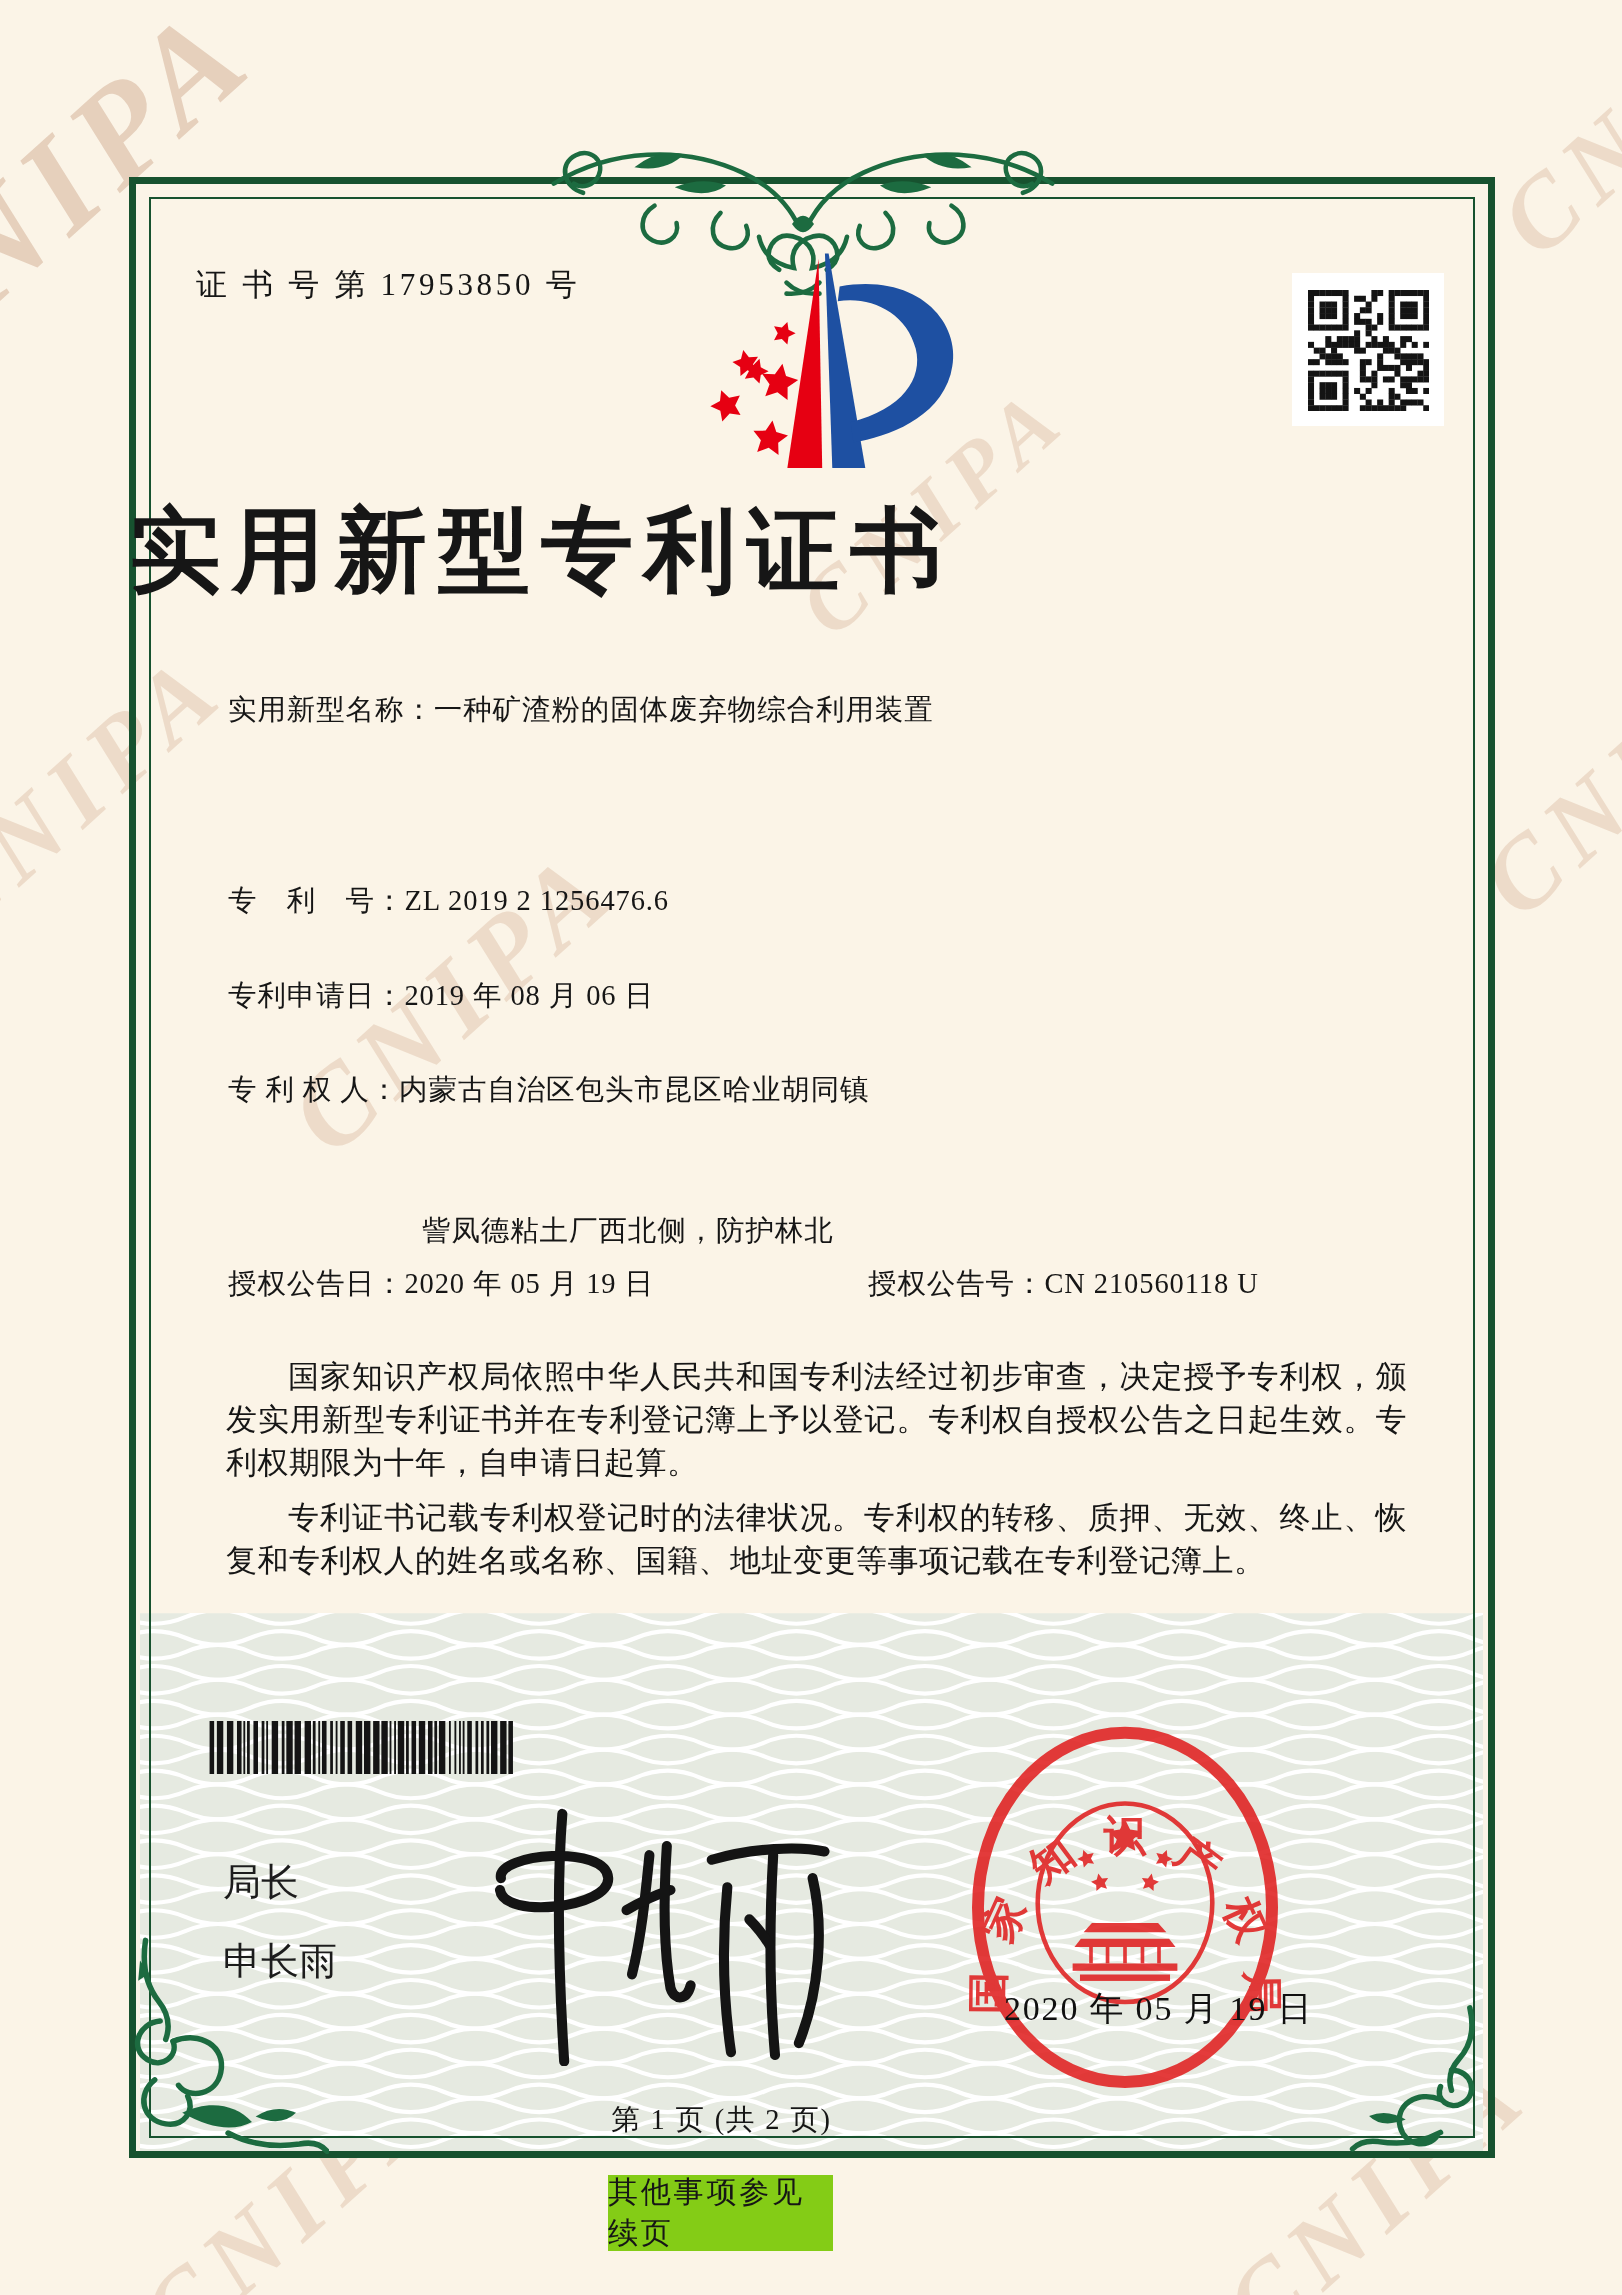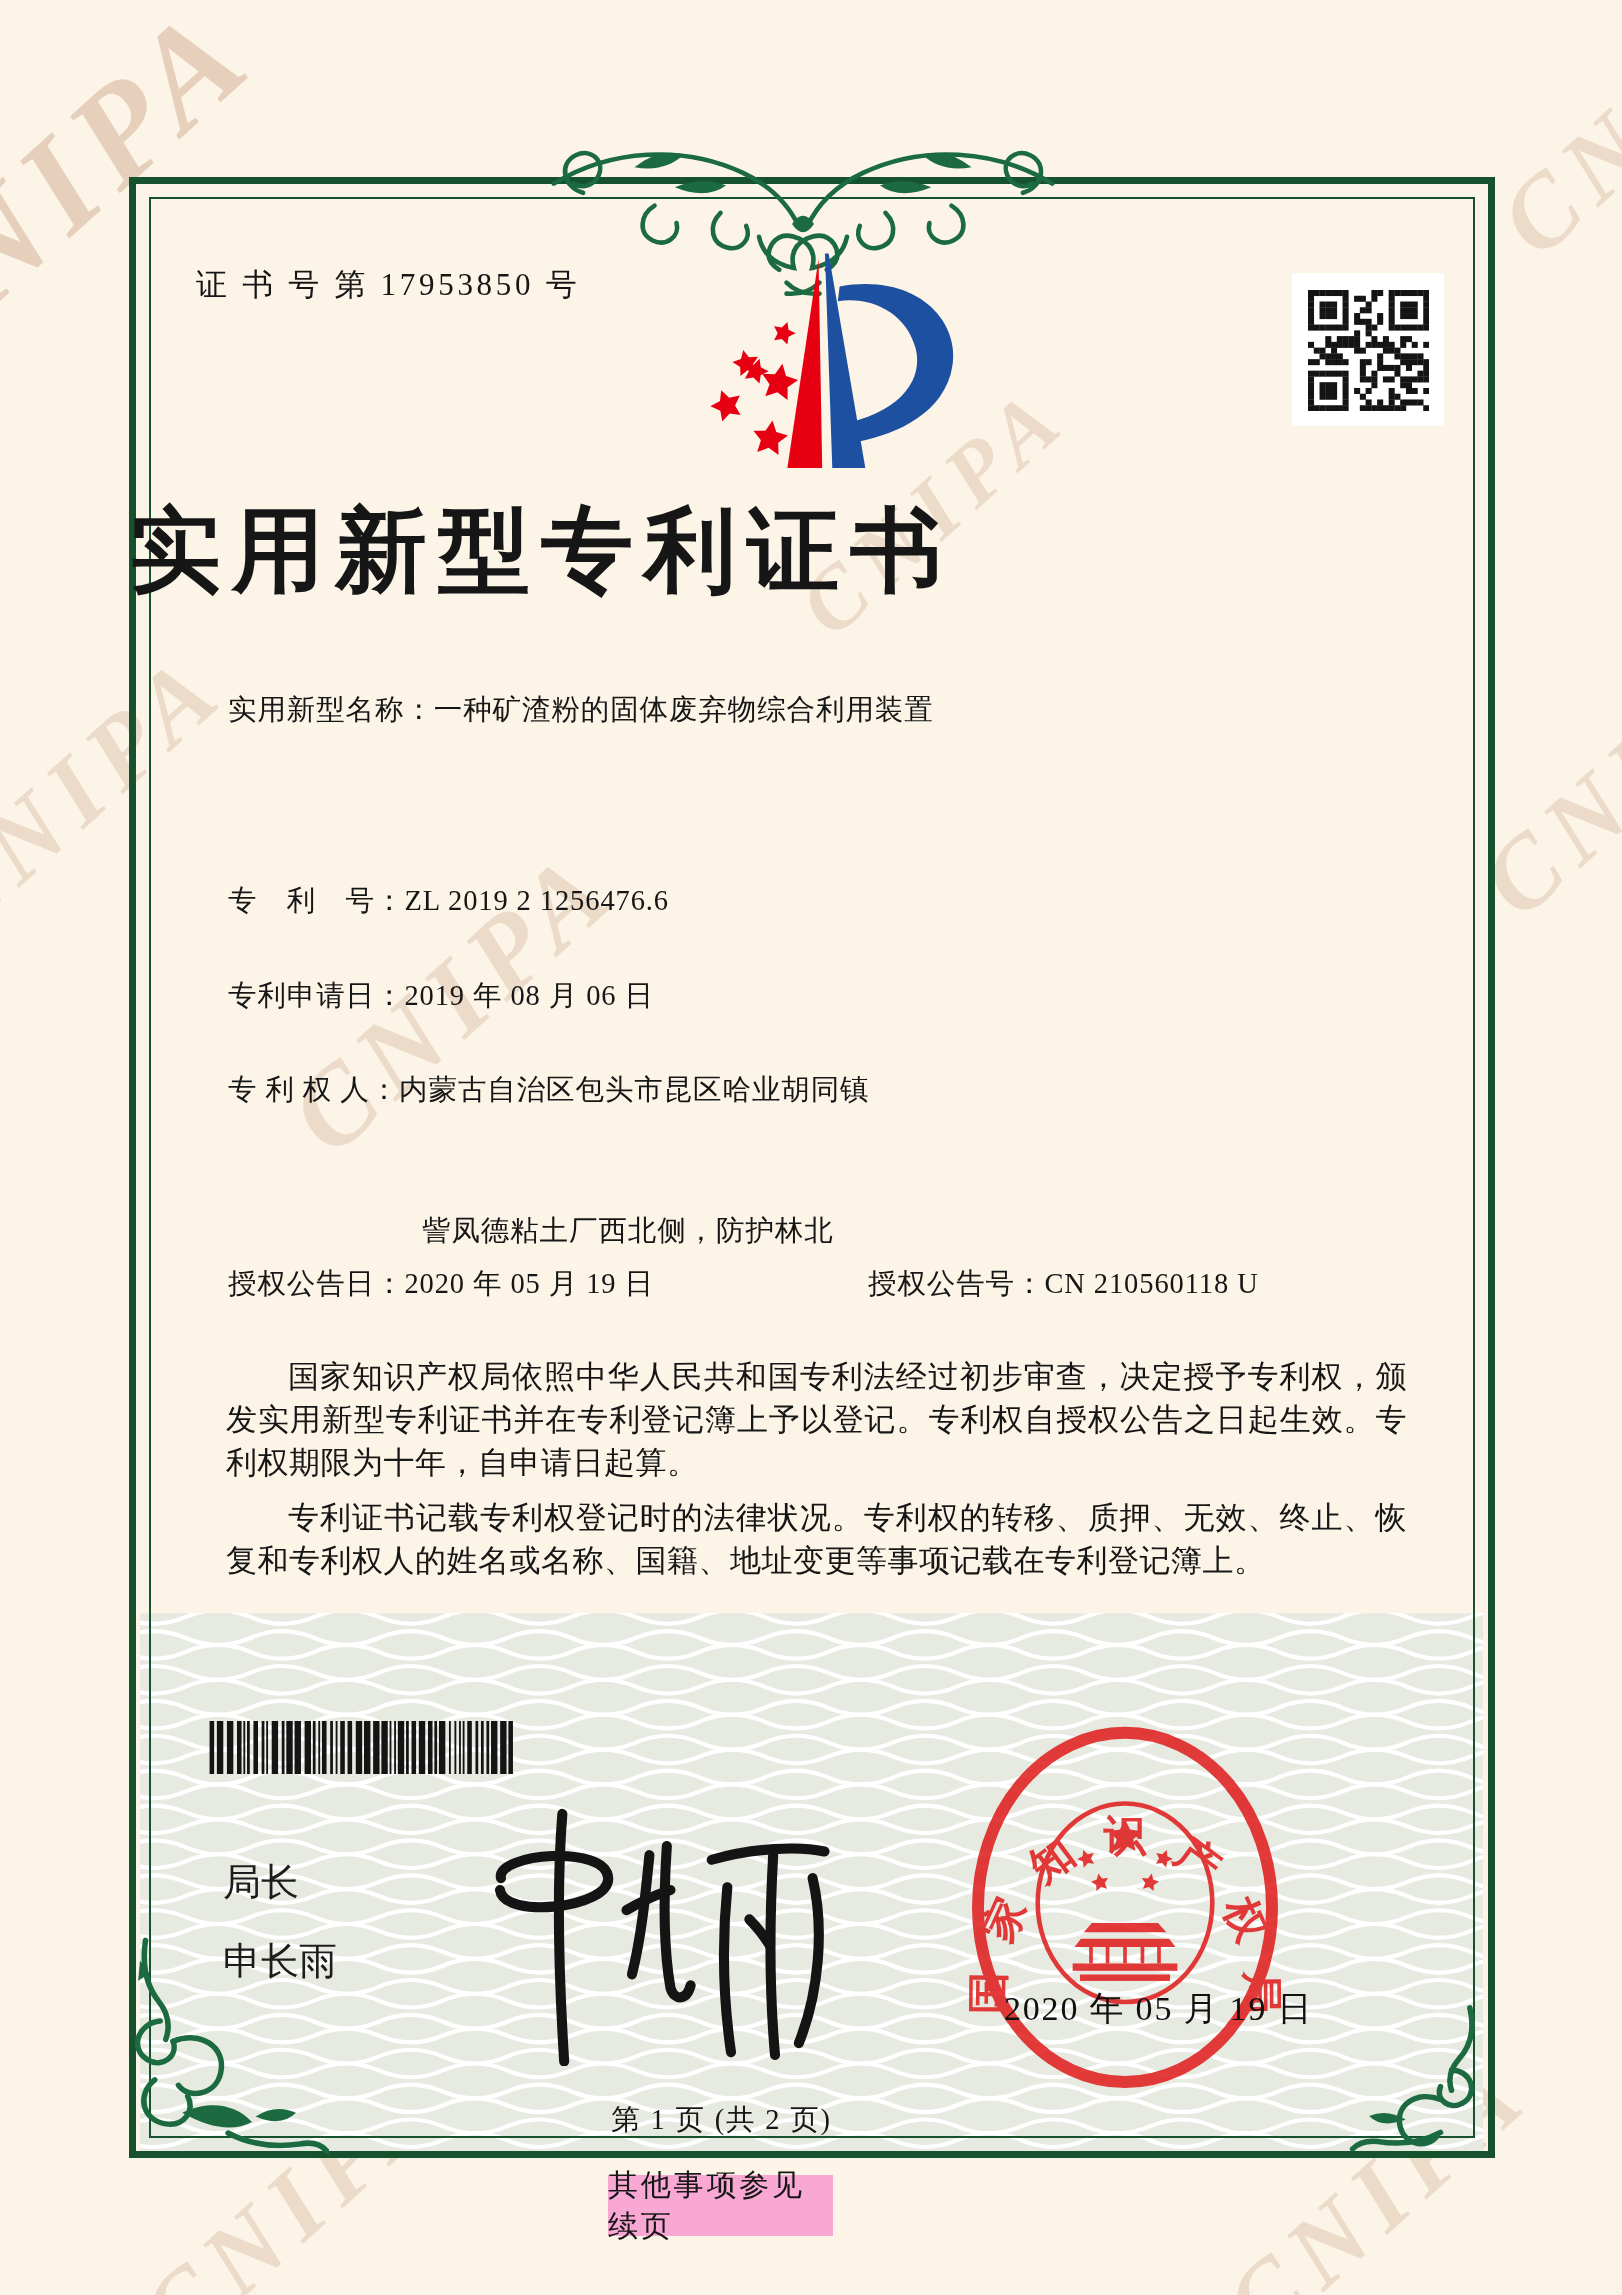--- a/index.html
+++ b/index.html
@@ -44,22 +44,22 @@
   }
   .body-text p{margin:12px;text-indent:2em;}
   
   .waveband{position:absolute;left:140px;top:1613px;width:1343px;height:543px;overflow:hidden;}
   
   .director-label{left:223px;top:1857px;font-size:38px;font-family:"Liberation Sans","DejaVu Sans",sans-serif;color:#1c1c1c;}
   .director-name{left:223px;top:1936px;font-size:38px;font-family:"Liberation Sans","DejaVu Sans",sans-serif;color:#1c1c1c;}
   .seal-date{left:1004px;top:1986px;font-size:34px;letter-spacing:1.8px;color:#101010;}
   .pageno{left:129px;top:2101px;width:1185px;text-align:center;font-size:28.5px;letter-spacing:1.8px;}
   .footer-box{
-    position:absolute;left:608px;top:2175px;width:225px;height:61px;
-    background:#f9a8d4;display:flex;align-items:center;justify-content:center;
+    position:absolute;left:608px;top:2175px;width:225px;height:76px;
+    background:#84cc16;display:flex;align-items:center;justify-content:center;
   }
   .footer-box span{font-size:30px;letter-spacing:2.8px;}
   .qr-panel{position:absolute;left:1292px;top:273px;width:152px;height:153px;background:#ffffff;}
 </style>
 </head>
 <body>
 
 <div class="page">
 
   <div class="wm" style="left:-184px;top:110px;font-size:138px;color:rgba(200,158,128,0.42);">CNIPA</div>

